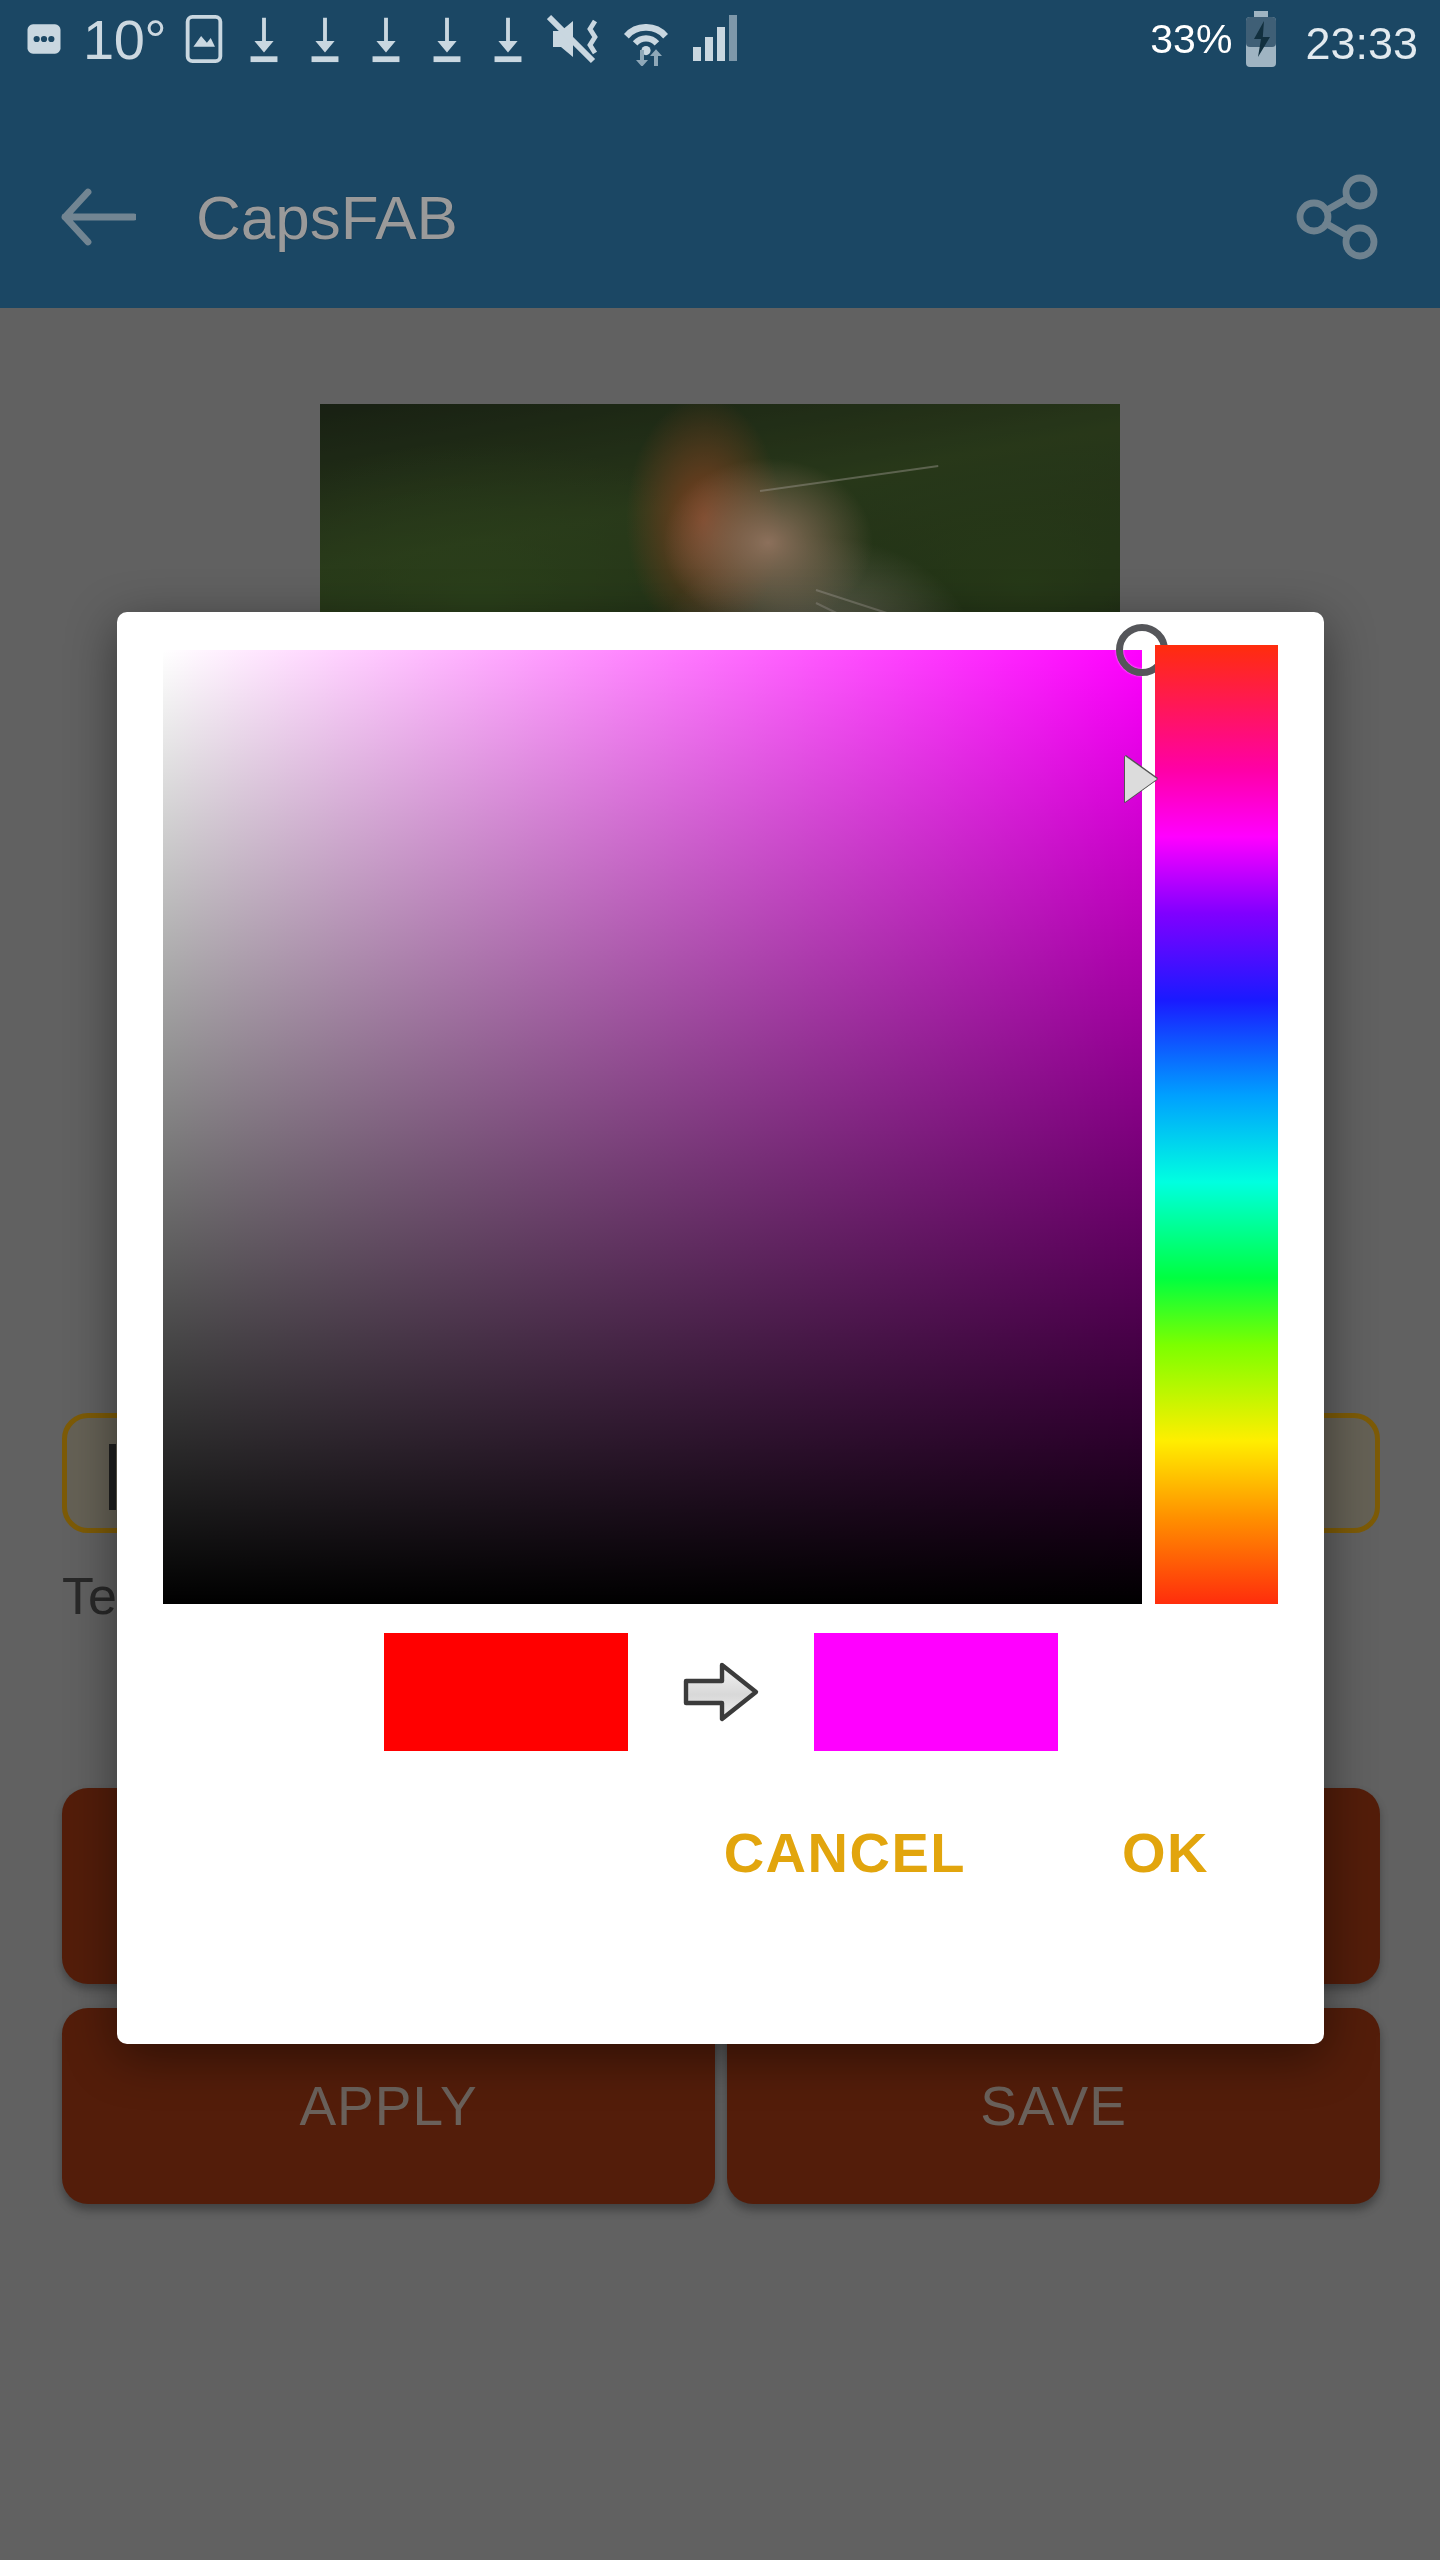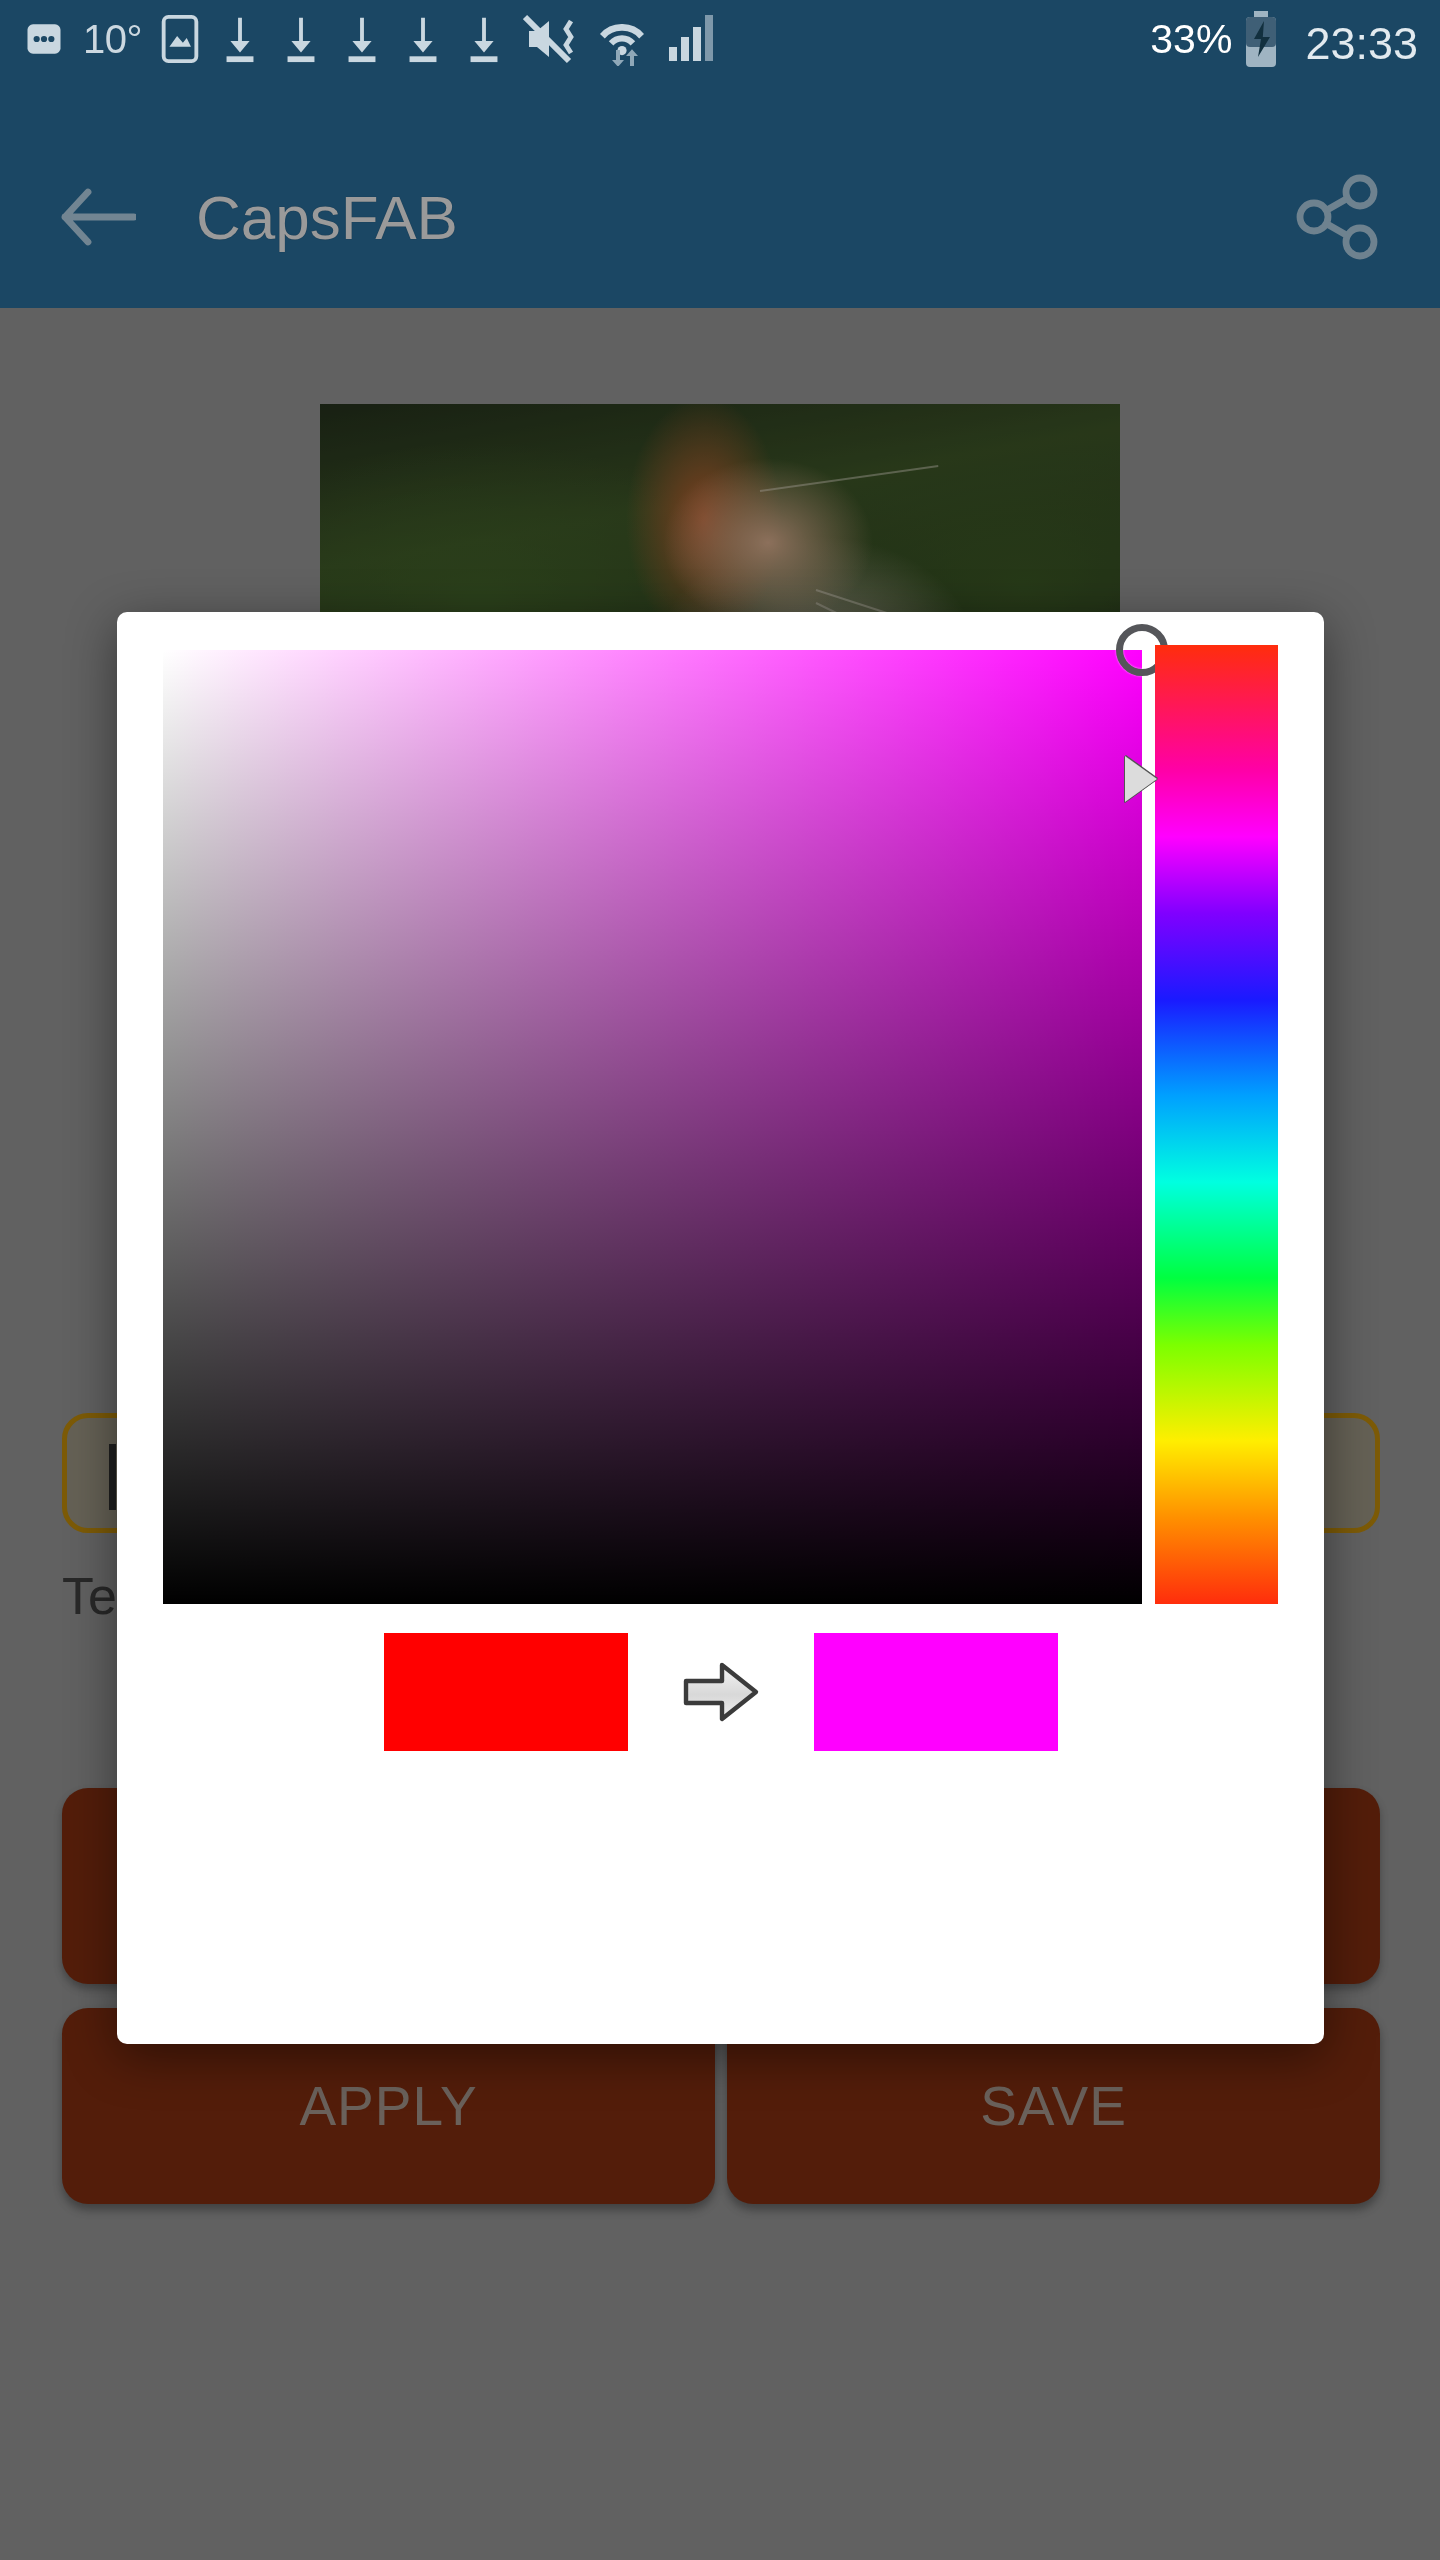--- a/index.html
+++ b/index.html
@@ -35,21 +35,21 @@
   }
   .sb-icon {
     display: flex;
     align-items: center;
     justify-content: center;
     margin-right: 17px;
     flex: none;
   }
   .sb-text {
     color: #ccd8e0;
-    font-size: 40px;
+    font-size: 56px;
     letter-spacing: -0.5px;
     font-family: "Liberation Sans", sans-serif;
   }
   .sb-spacer { flex: 1 1 auto; }
   .sb-clock {
     color: #e2eaef;
     font-size: 45px;
     letter-spacing: 0px;
     margin-left: 6px;
     font-family: "Liberation Sans", sans-serif;
@@ -480,15 +480,19 @@
               <stop offset="100%" stop-color="#f0f0f0"></stop>
             </linearGradient>
           </defs>
           <path d="M3 11h18V3l17 13.5L21 30v-8H3z" fill="url(#agr)" stroke="#3b3b3b" stroke-width="2.2" stroke-linejoin="round"></path>
         </svg>
       </span>
       <div class="swatch-gap"></div>
       <div class="swatch" id="newSwatch" style="background: rgb(255, 0, 255);"></div>
     </div>
 
+    <div class="dialog-actions">
+      <button class="dlg-btn cancel" style="color: rgb(226, 165, 13);">CANCEL</button>
+      <button class="dlg-btn ok" style="color: rgb(226, 165, 13);">OK</button>
+    </div>
   </div>
 
 </div>
 
 </body></html>

